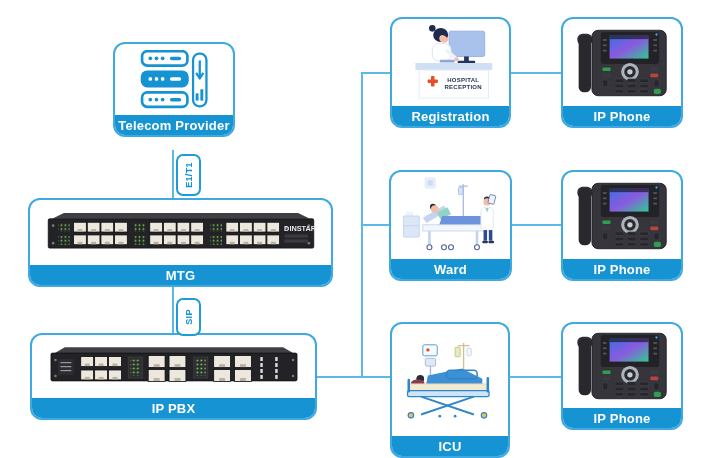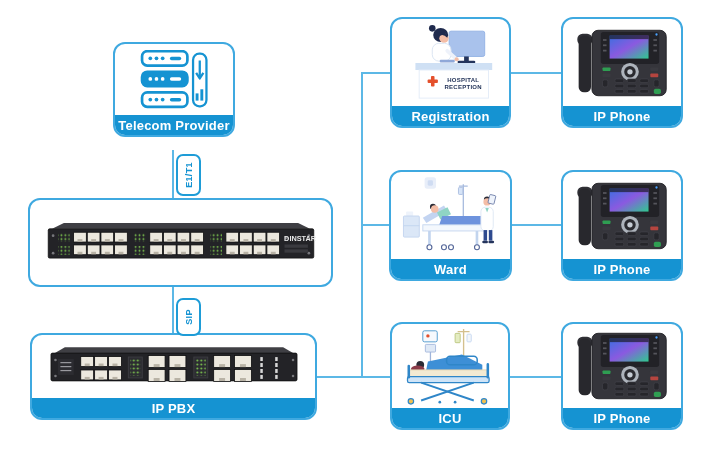--- a/index.html
+++ b/index.html
@@ -23,21 +23,21 @@
     position:absolute;z-index:3;background:#fff;border:2px solid #1e9cd7;border-radius:7px;
     display:flex;align-items:center;justify-content:center;color:#1593d2;font-weight:bold;font-size:9px;
   }
   .link-badge span{transform:rotate(-90deg);white-space:nowrap;display:block;letter-spacing:.3px;}
   
   #telecom{left:113px;top:42px;width:122px;height:95px;}
   #mtg{left:28px;top:198px;width:305px;height:89px;}
   #ippbx{left:30px;top:333px;width:287px;height:87px;}
   #registration{left:390px;top:17px;width:121px;height:111px;}
   #ward{left:389px;top:170px;width:123px;height:111px;}
-  #icu{left:390px;top:322px;width:120px;height:108px;}
+  #icu{left:390px;top:322px;width:120px;height:136px;}
   #phone1{left:561px;top:17px;width:122px;height:111px;}
   #phone2{left:561px;top:170px;width:122px;height:111px;}
   #phone3{left:561px;top:322px;width:122px;height:108px;}
 </style>
 </head>
 <body>
 
 <svg width="0" height="0" style="position:absolute" aria-hidden="true">
   <defs>
     <pattern id="leds" width="4" height="4" patternUnits="userSpaceOnUse">
@@ -181,20 +181,21 @@
           <rect x="170" y="24.5" width="12" height="9" fill="url(#leds)"></rect>
         <use href="#rj45row" x="186" y="10.5"></use>
           <use href="#rj45row" x="186" y="23.5"></use>
       </g>
       <circle cx="248" cy="16" r="1.6" fill="#77777c"></circle>
       <text x="262" y="19" text-anchor="middle" font-size="7.5" font-weight="bold" fill="#e8e8e8" font-family="Liberation Sans, sans-serif">DINSTAR</text>
       <rect x="246" y="23" width="24" height="3.4" fill="#3a3a3f"></rect>
       <rect x="246" y="28" width="24" height="3.4" fill="#3a3a3f"></rect>
     </svg>
   </div>
+  <div class="node-label">MTG</div>
 </div>
 
 <div class="node" id="ippbx">
   <div class="node-body">
     <svg viewBox="0 0 252 40" width="250" height="40">
       <polygon points="16,0 236,0 246,6 6,6" fill="#3f3f44"></polygon>
       <rect x="2" y="6" width="248" height="28" rx="1.5" fill="#232327" stroke="#111" stroke-width="0.8"></rect>
       <g fill="#77777c">
           <circle cx="6.5" cy="13" r="1.3"></circle>
           <circle cx="6.5" cy="29" r="1.3"></circle>

